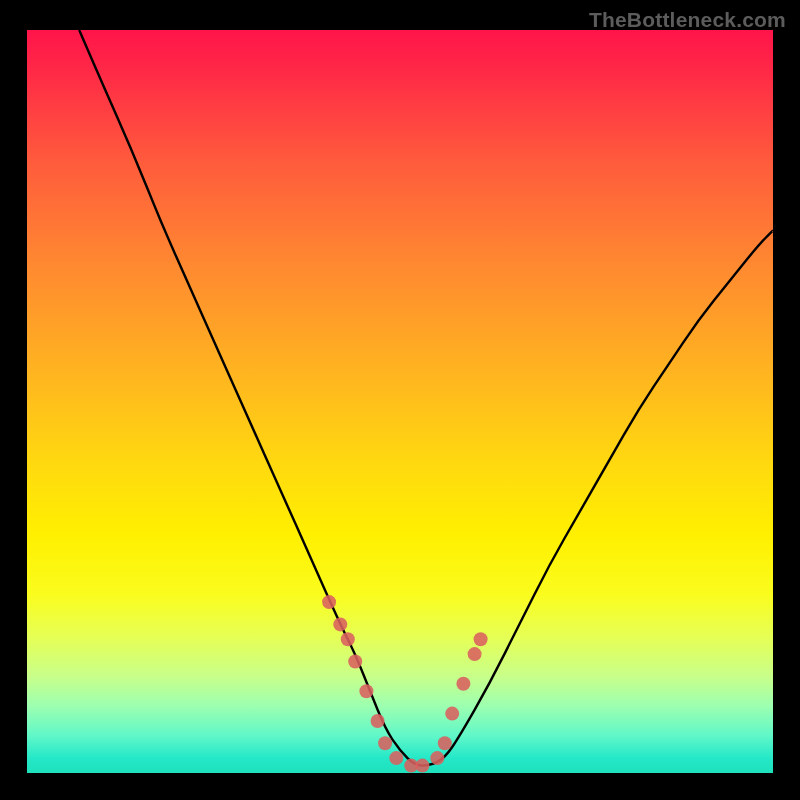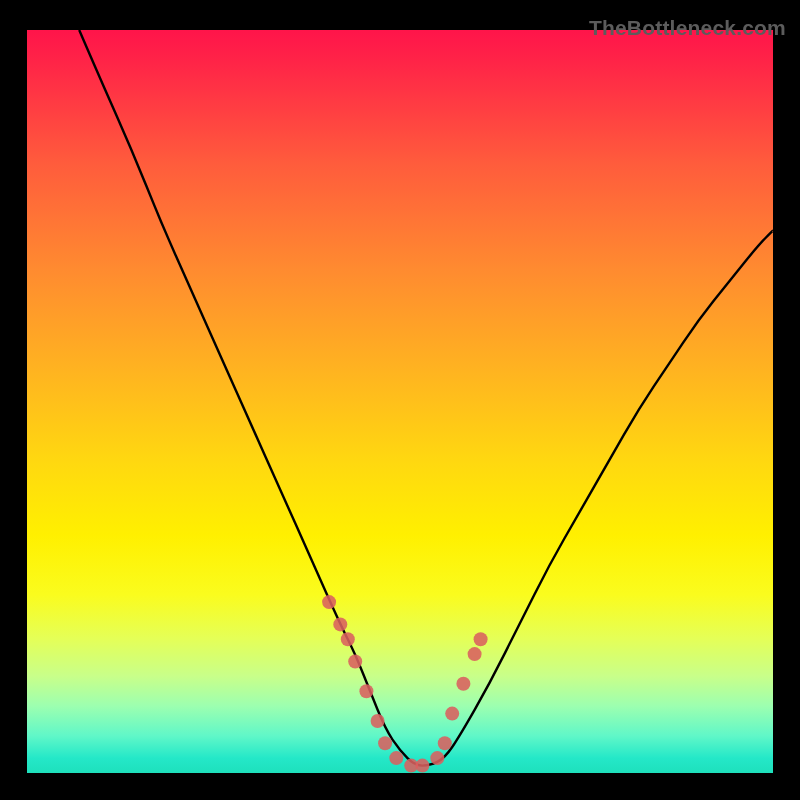--- a/index.html
+++ b/index.html
@@ -43,21 +43,21 @@
   }
   svg.curve {
     position: absolute;
     left: 0;
     top: 0;
     width: 746px;
     height: 743px;
   }
   .watermark {
     position: absolute;
-    top: 16px;
+    top: 8px;
     right: 14px;
     font-family: Arial, Helvetica, sans-serif;
     font-size: 21px;
     font-weight: bold;
     color: #5c5c5c;
     letter-spacing: 0.2px;
   }
 </style>
 </head>
 <body>

